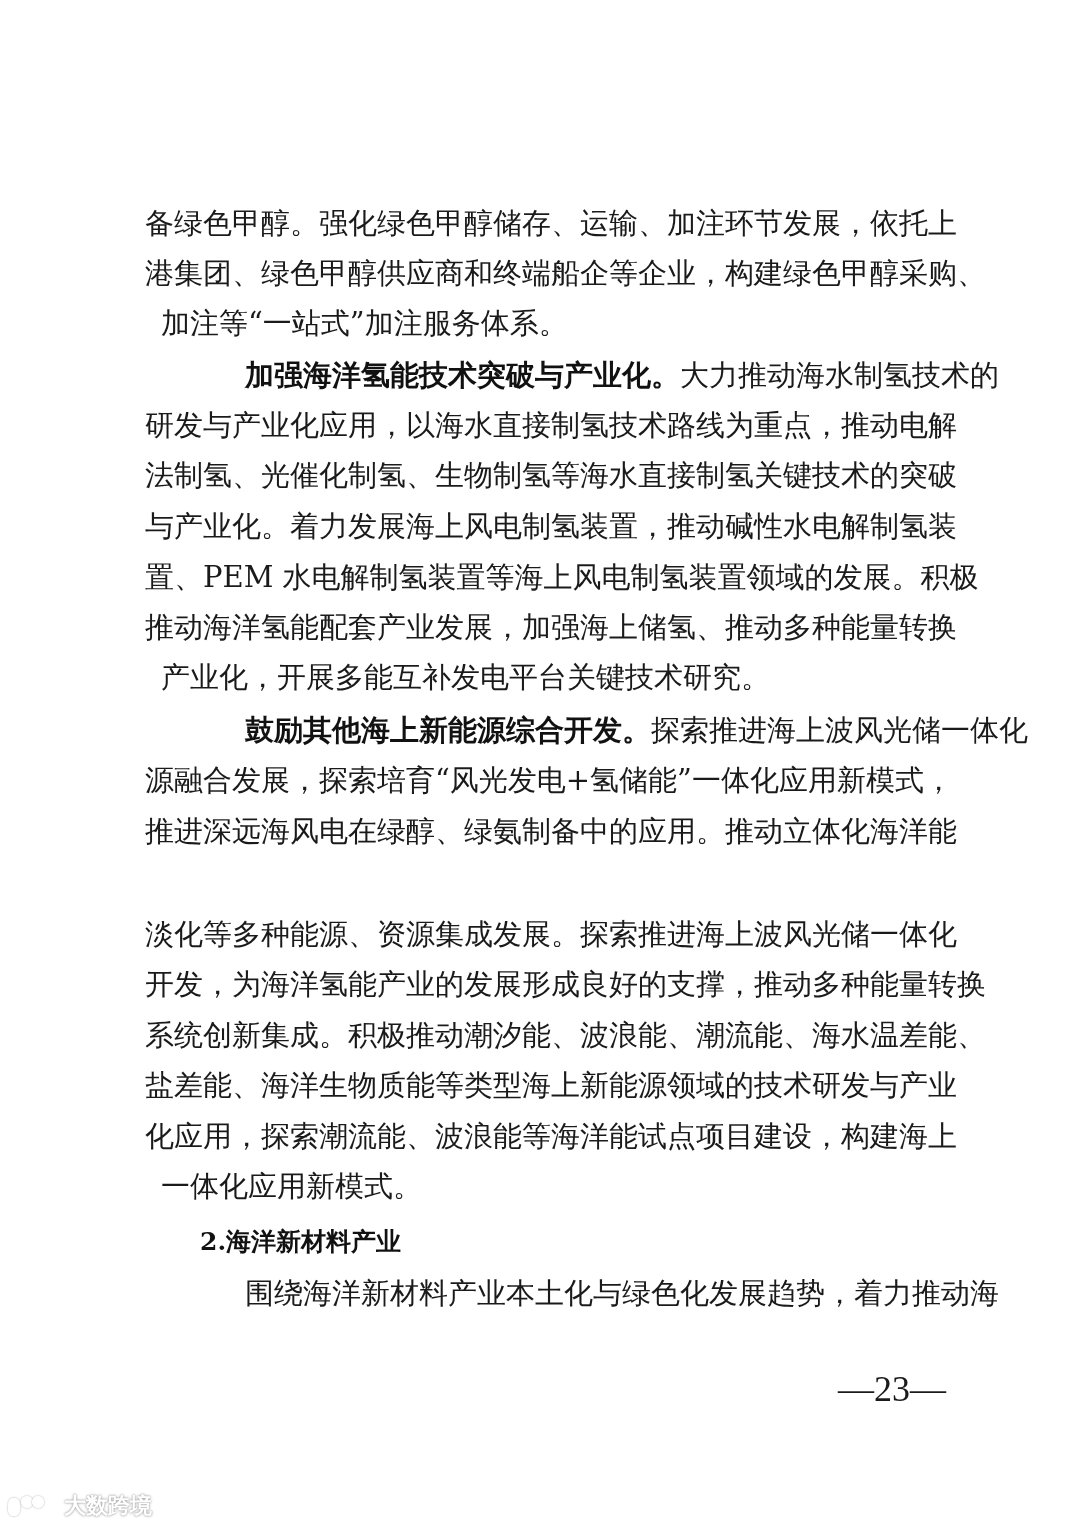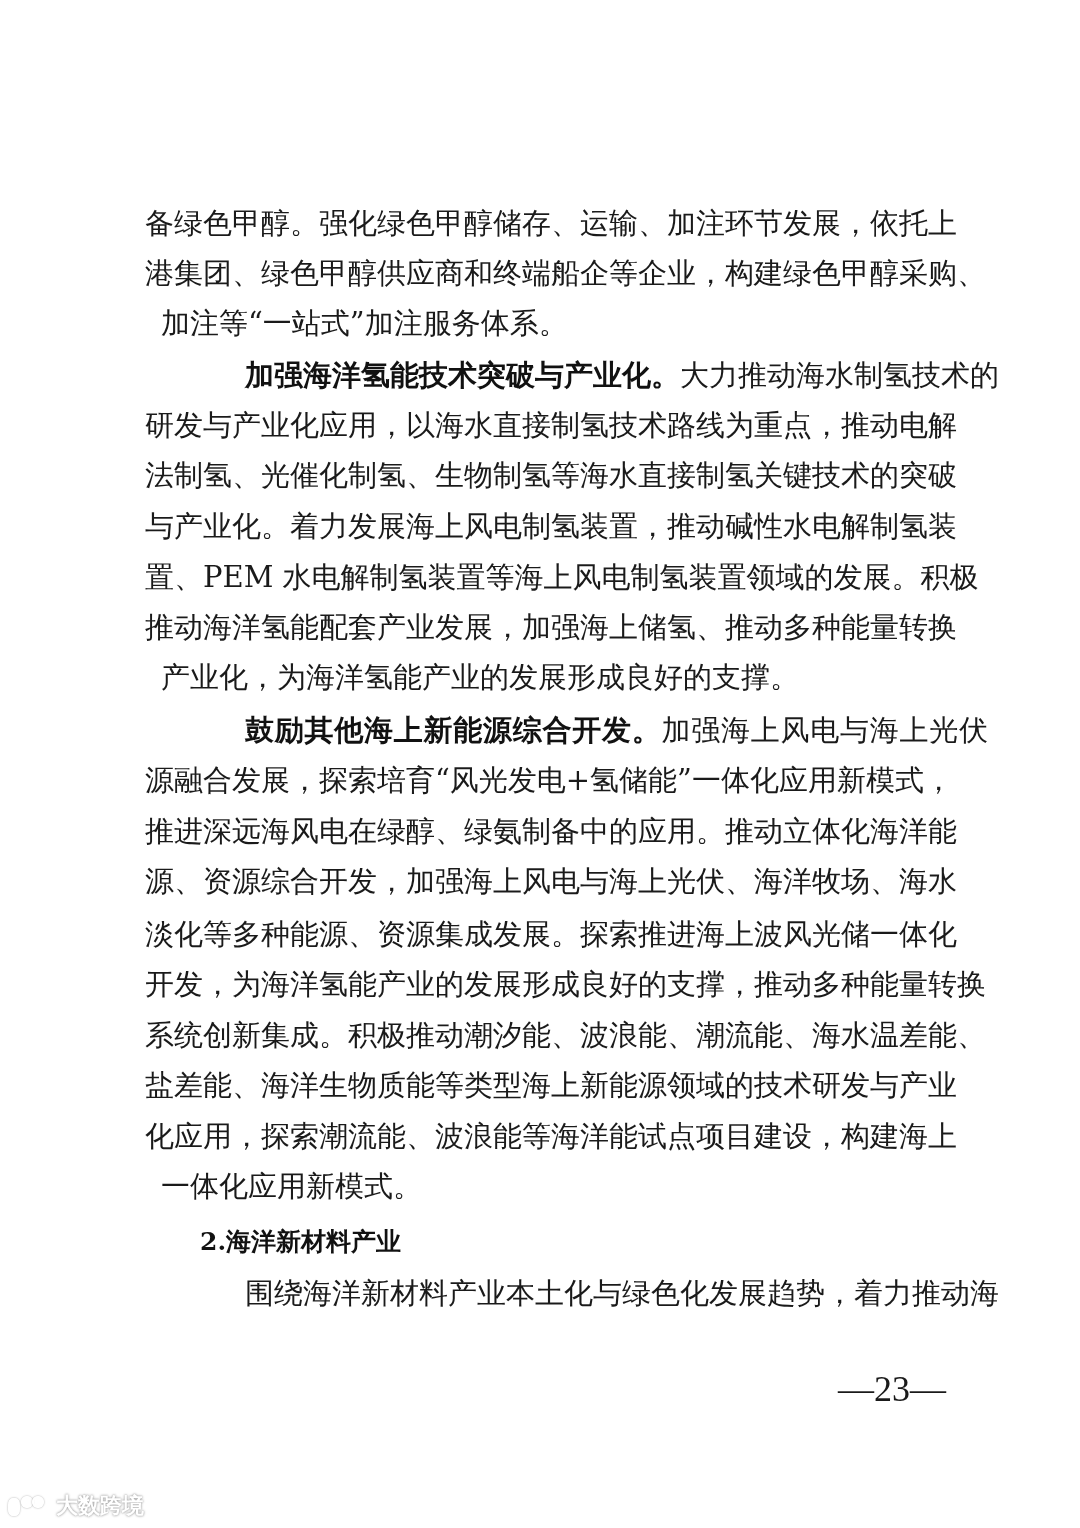--- a/index.html
+++ b/index.html
@@ -67,21 +67,21 @@
       color: #1a1a1a;
       white-space: nowrap;
     }
     .watermark {
       position: absolute;
       left: 8px;
       top: 1488px;
       height: 36px;
       display: flex;
       align-items: center;
-      gap: 12px;
+      gap: 20px;
       color: #ffffff;
       font-family: "DejaVu Sans", sans-serif;
       font-size: 22px;
       font-weight: bold;
       text-shadow: 0 0 2px #9a9a9a, 0 0 3px #b0b0b0;
       opacity: 0.95;
     }
     .wm-logo {
       width: 36px;
       height: 24px;
@@ -104,28 +104,27 @@
   <div class="line last" style="top:303px">加注等“一站式”加注服务体系。</div>
 
   <div class="line indent" style="top:355px">
     <span class="bold">加强海洋氢能技术突破与产业化。</span><span>大力推动海水制氢技术的</span>
   </div>
   <div class="line" style="top:405px">研发与产业化应用，以海水直接制氢技术路线为重点，推动电解</div>
   <div class="line" style="top:455px">法制氢、光催化制氢、生物制氢等海水直接制氢关键技术的突破</div>
   <div class="line" style="top:506px">与产业化。着力发展海上风电制氢装置，推动碱性水电解制氢装</div>
   <div class="line" style="top:557px">置、PEM 水电解制氢装置等海上风电制氢装置领域的发展。积极</div>
   <div class="line" style="top:607px">推动海洋氢能配套产业发展，加强海上储氢、推动多种能量转换</div>
-  <div class="line last" style="top:657px">产业化，为海洋氢能产业的发展形成良好的支撑。</div>
+  <div class="line last" style="top:657px">产业化，开展多能互补发电平台关键技术研究。</div>
 
   <div class="line indent" style="top:710px">
-    <span class="bold">鼓励其他海上新能源综合开发。</span><span>加强海上风电与海上光伏</span>
+    <span class="bold">鼓励其他海上新能源综合开发。</span><span>探索推进海上波风光储一体化</span>
   </div>
   <div class="line" style="top:760px">源融合发展，探索培育“风光发电+氢储能”一体化应用新模式，</div>
   <div class="line" style="top:811px">推进深远海风电在绿醇、绿氨制备中的应用。推动立体化海洋能</div>
-  <div class="line" style="top:861px">源、资源综合开发，加强海上风电与海上光伏、海洋牧场、海水</div>
   <div class="line" style="top:914px">淡化等多种能源、资源集成发展。探索推进海上波风光储一体化</div>
   <div class="line" style="top:964px">开发，为海洋氢能产业的发展形成良好的支撑，推动多种能量转换</div>
   <div class="line" style="top:1015px">系统创新集成。积极推动潮汐能、波浪能、潮流能、海水温差能、</div>
   <div class="line" style="top:1065px">盐差能、海洋生物质能等类型海上新能源领域的技术研发与产业</div>
   <div class="line" style="top:1116px">化应用，探索潮流能、波浪能等海洋能试点项目建设，构建海上</div>
   <div class="line last" style="top:1166px">一体化应用新模式。</div>
 
   <div class="heading" style="top:1222px">2.海洋新材料产业</div>
   <div class="line indent" style="top:1273px">围绕海洋新材料产业本土化与绿色化发展趋势，着力推动海</div>
 

